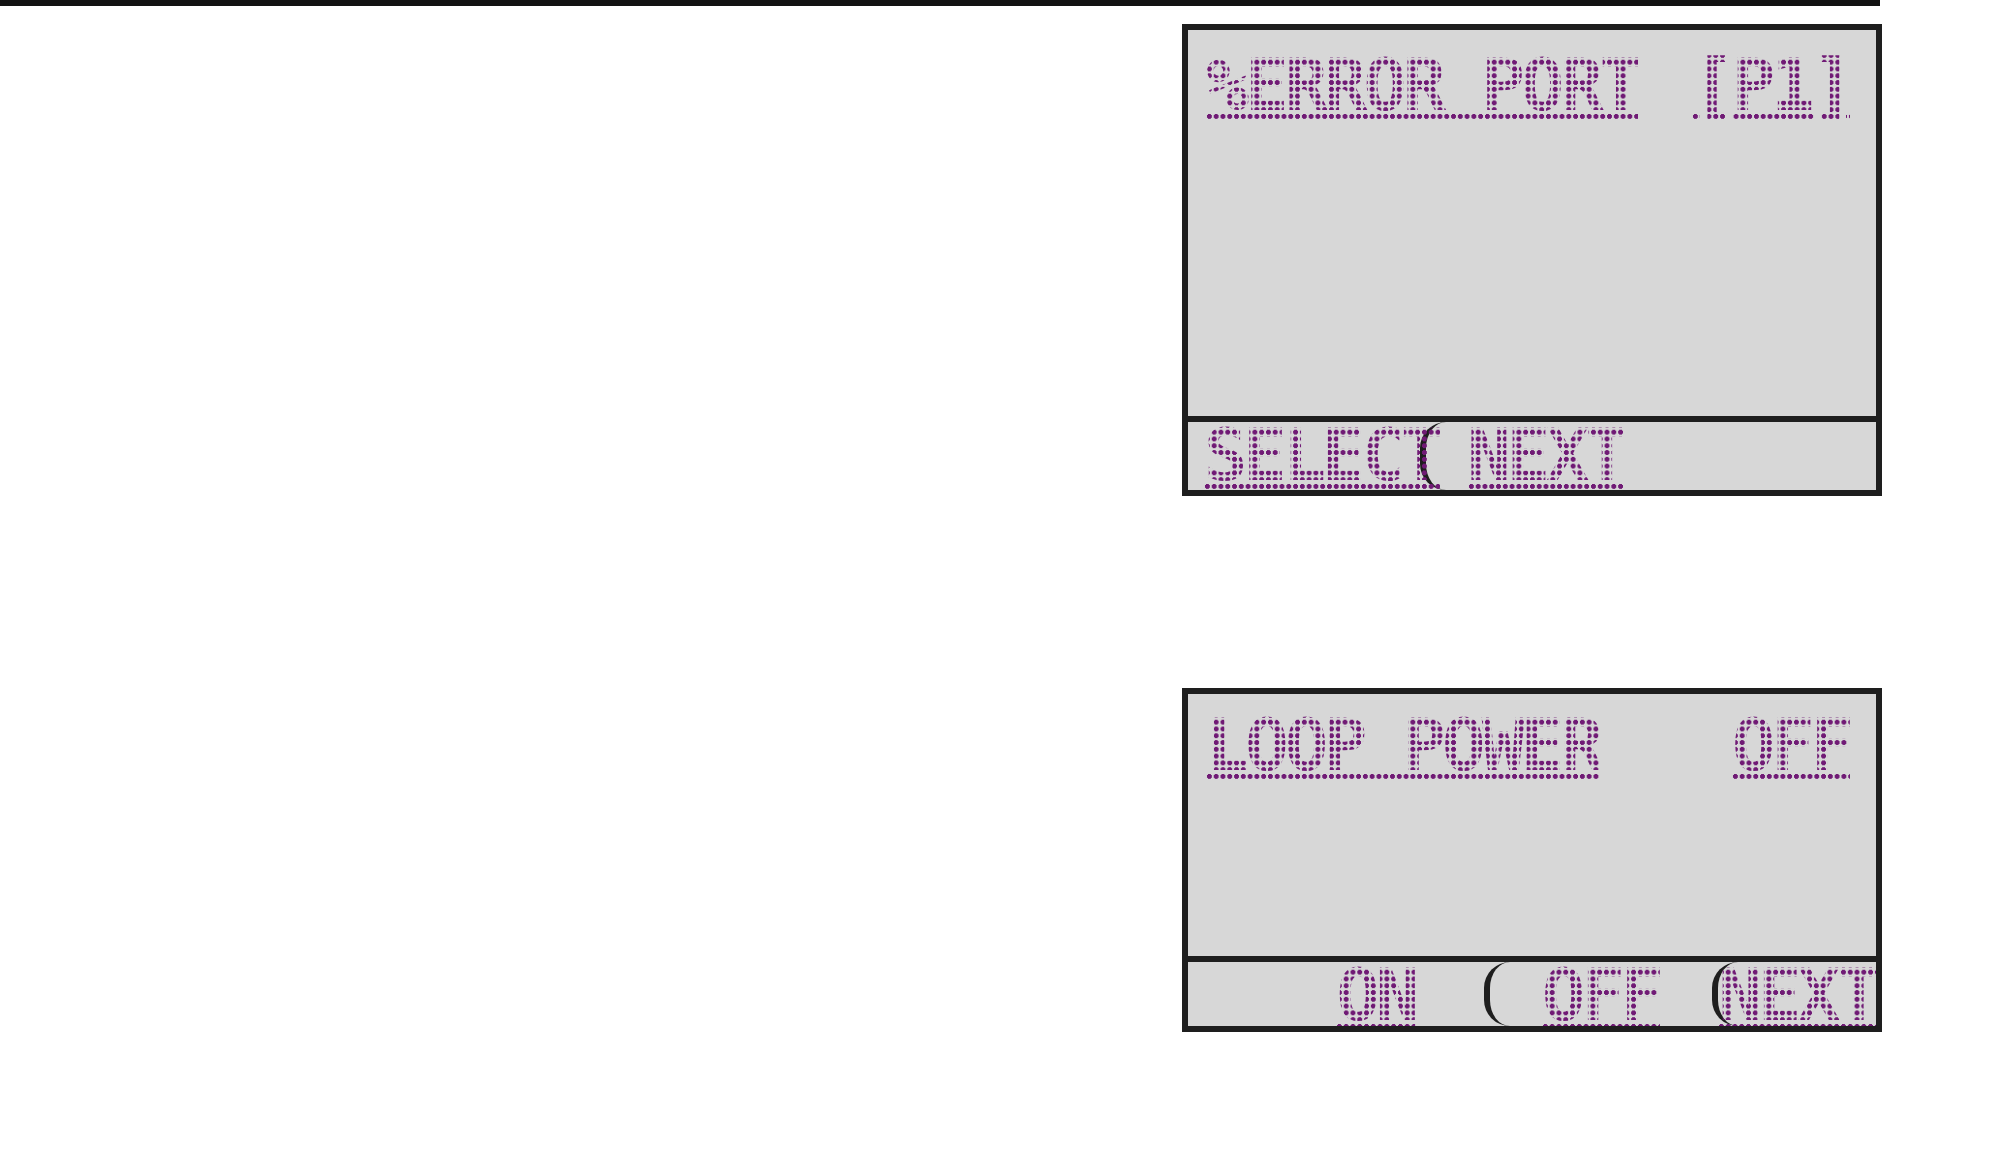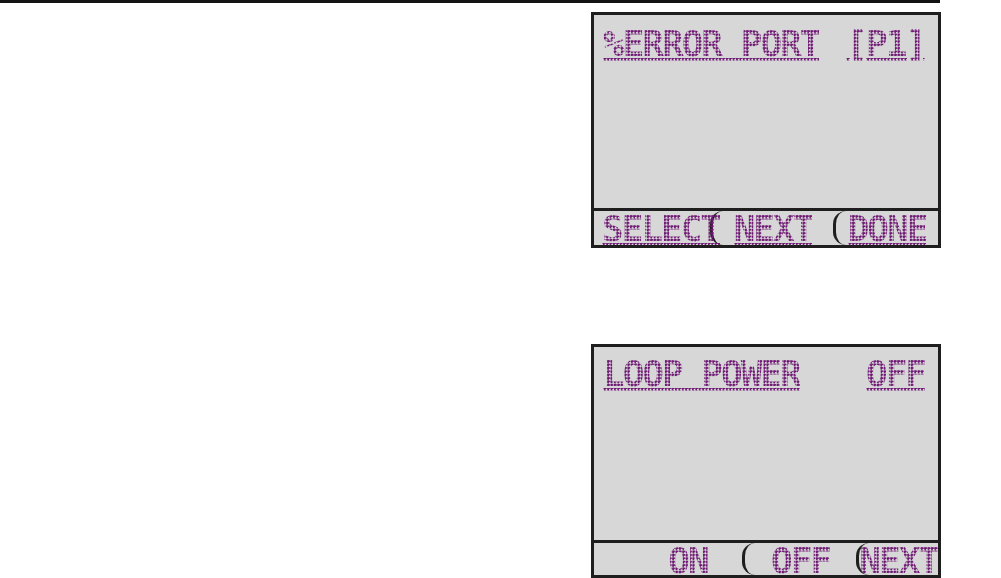--- a/index.html
+++ b/index.html
@@ -28,21 +28,21 @@
   .screen {
     position: absolute;
     left: 591px;
     width: 350px;
     background: #d7d7d7;
     border: 3px solid #1e1e1e;
     display: flex;
     flex-direction: column;
   }
   .screen-1 { top: 12px;  height: 236px; }
-  .screen-2 { top: 344px; height: 234px; }
+  .screen-2 { top: 344px; height: 172px; }
 
   .title-row {
     display: flex;
     justify-content: space-between;
     align-items: flex-start;
     padding: 0 13px 0 9px;
     margin-top: 11px;
   }
   .screen-2 .title-row { margin-top: 9px; }
 
@@ -95,23 +95,20 @@
     <span class="lcd">[P1]</span>
   </div>
   <div class="body-space"></div>
   <div class="softbar">
     <div class="softkey cell-1 align-left">
       <span class="lcd">SELECT</span>
     </div>
     <div class="softkey cell-2">
       <span class="lcd">NEXT</span>
     </div>
-    <div class="softkey cell-3">
-      <span class="lcd">DONE</span>
-    </div>
   </div>
 </div>
 
 <div class="screen screen-2">
   <div class="title-row">
     <span class="lcd">LOOP POWER</span>
     <span class="lcd">OFF</span>
   </div>
   <div class="body-space"></div>
   <div class="softbar">

